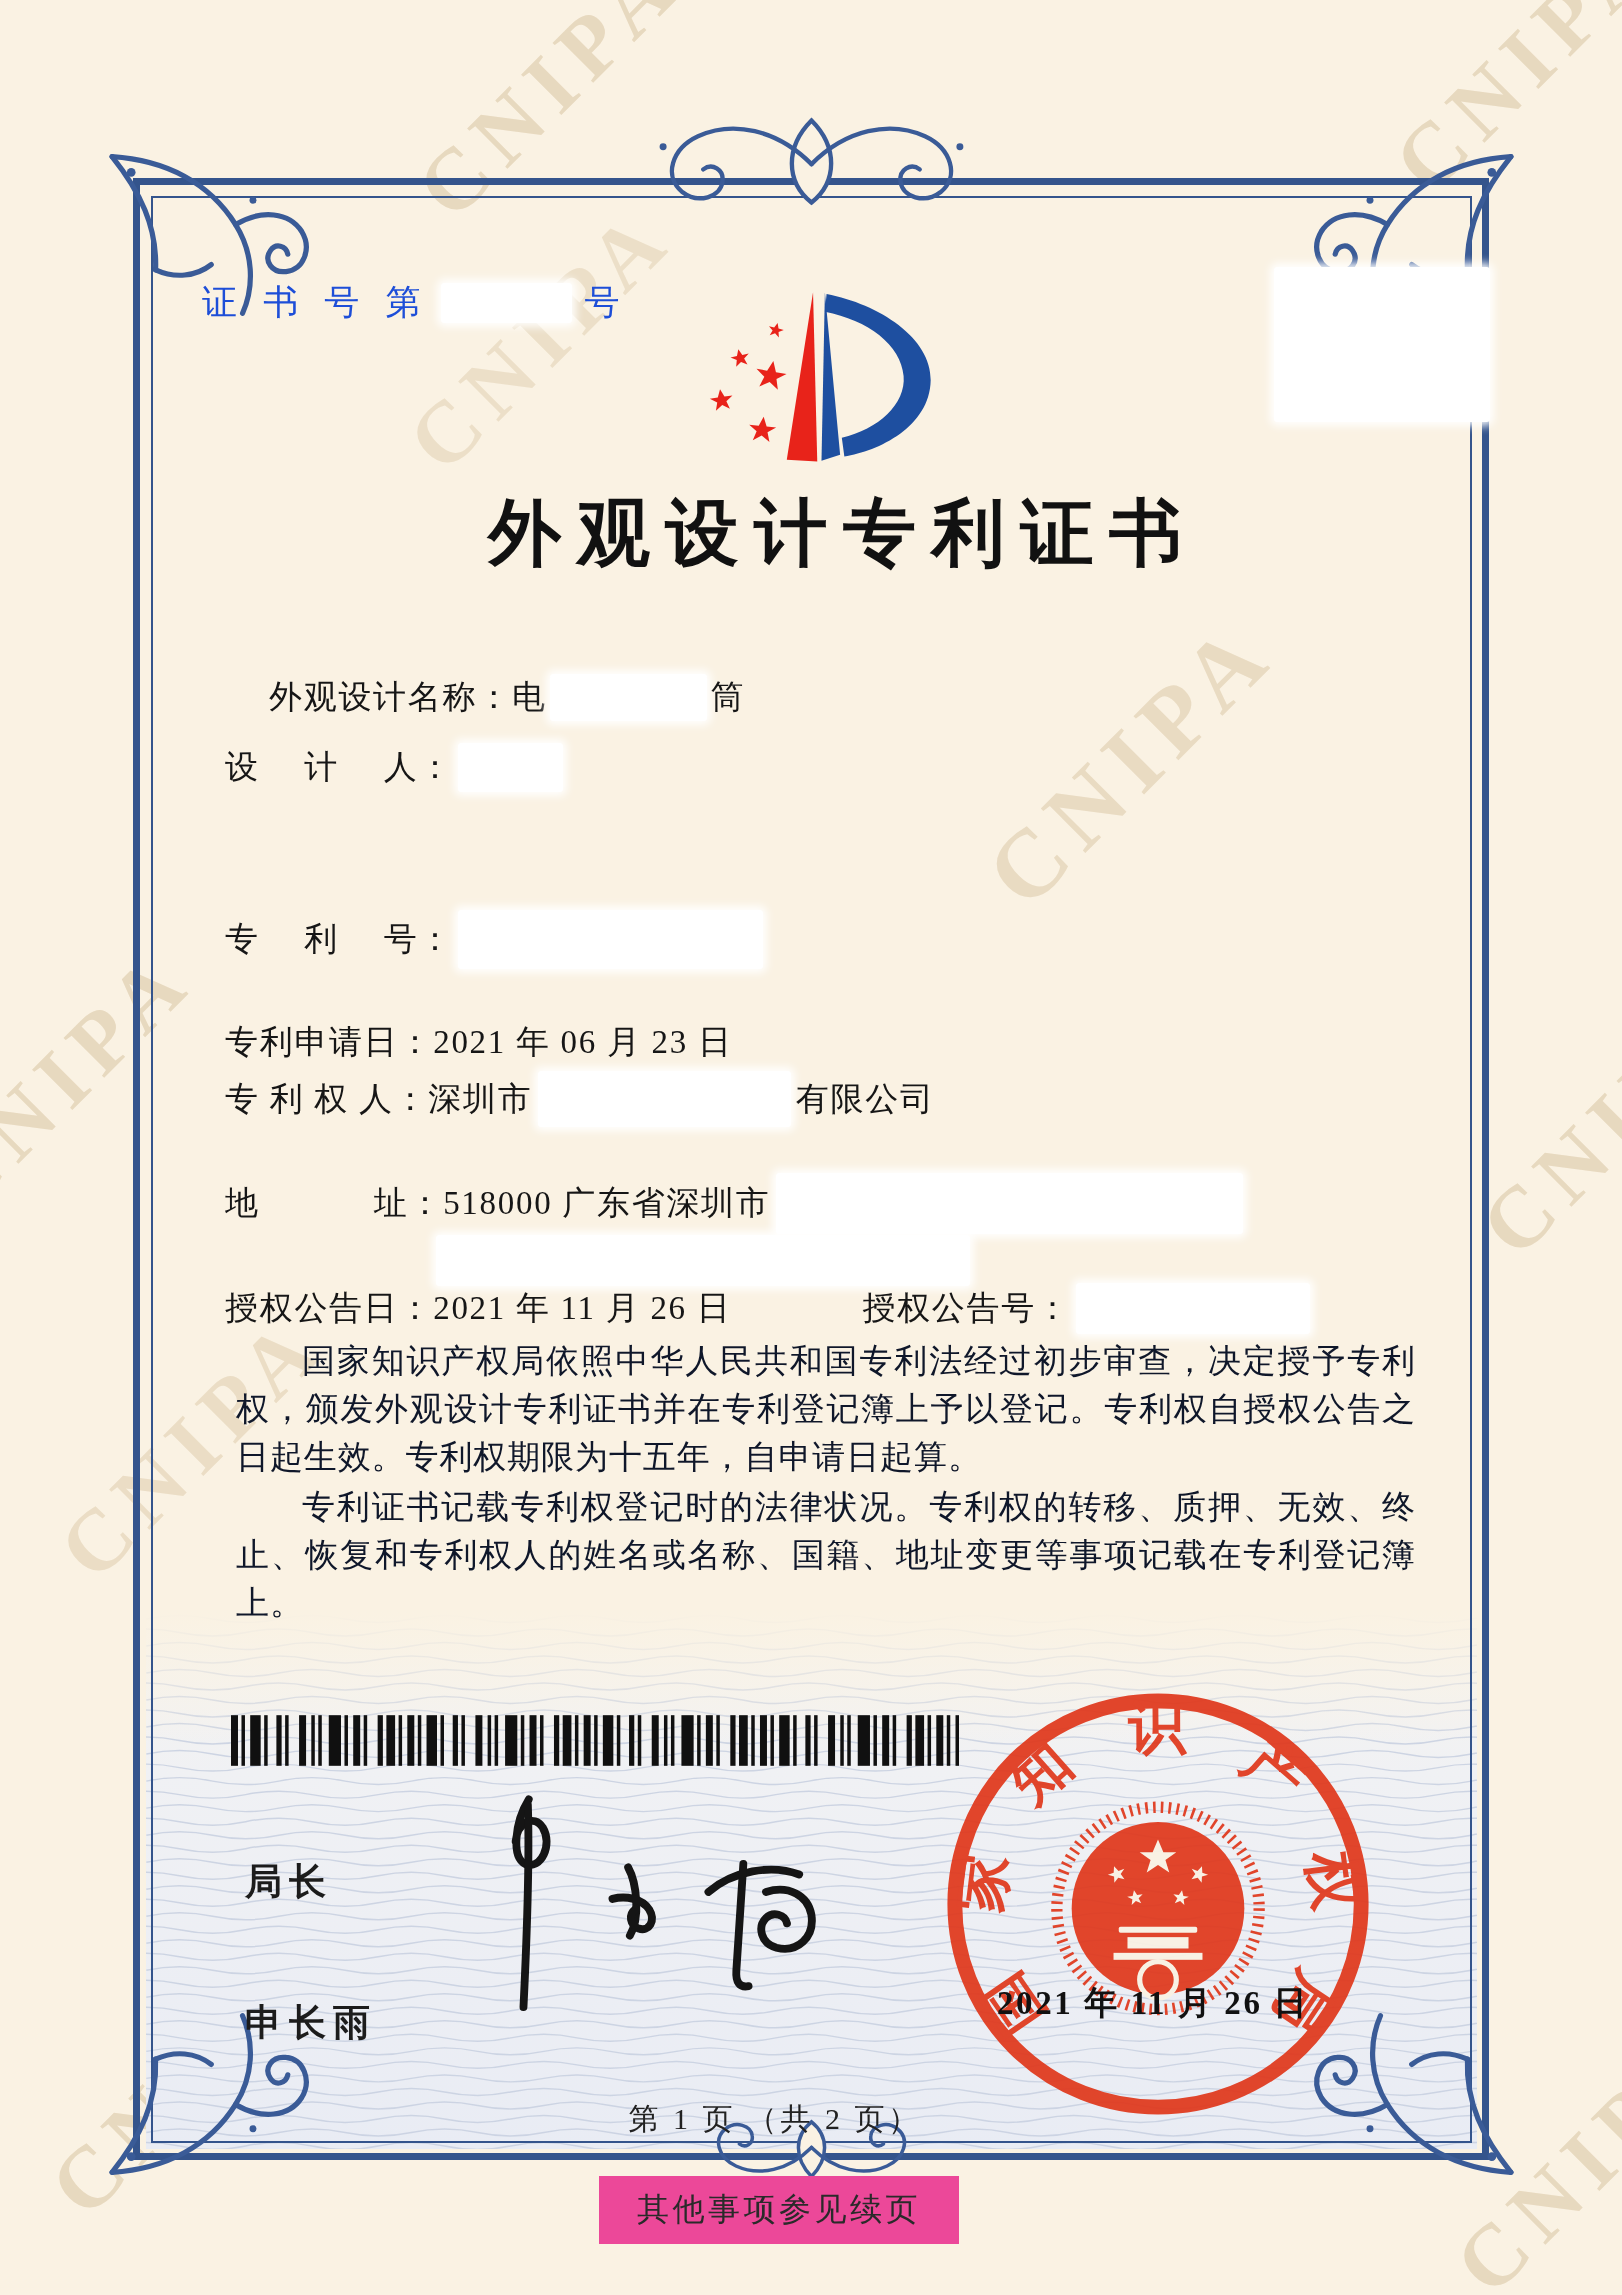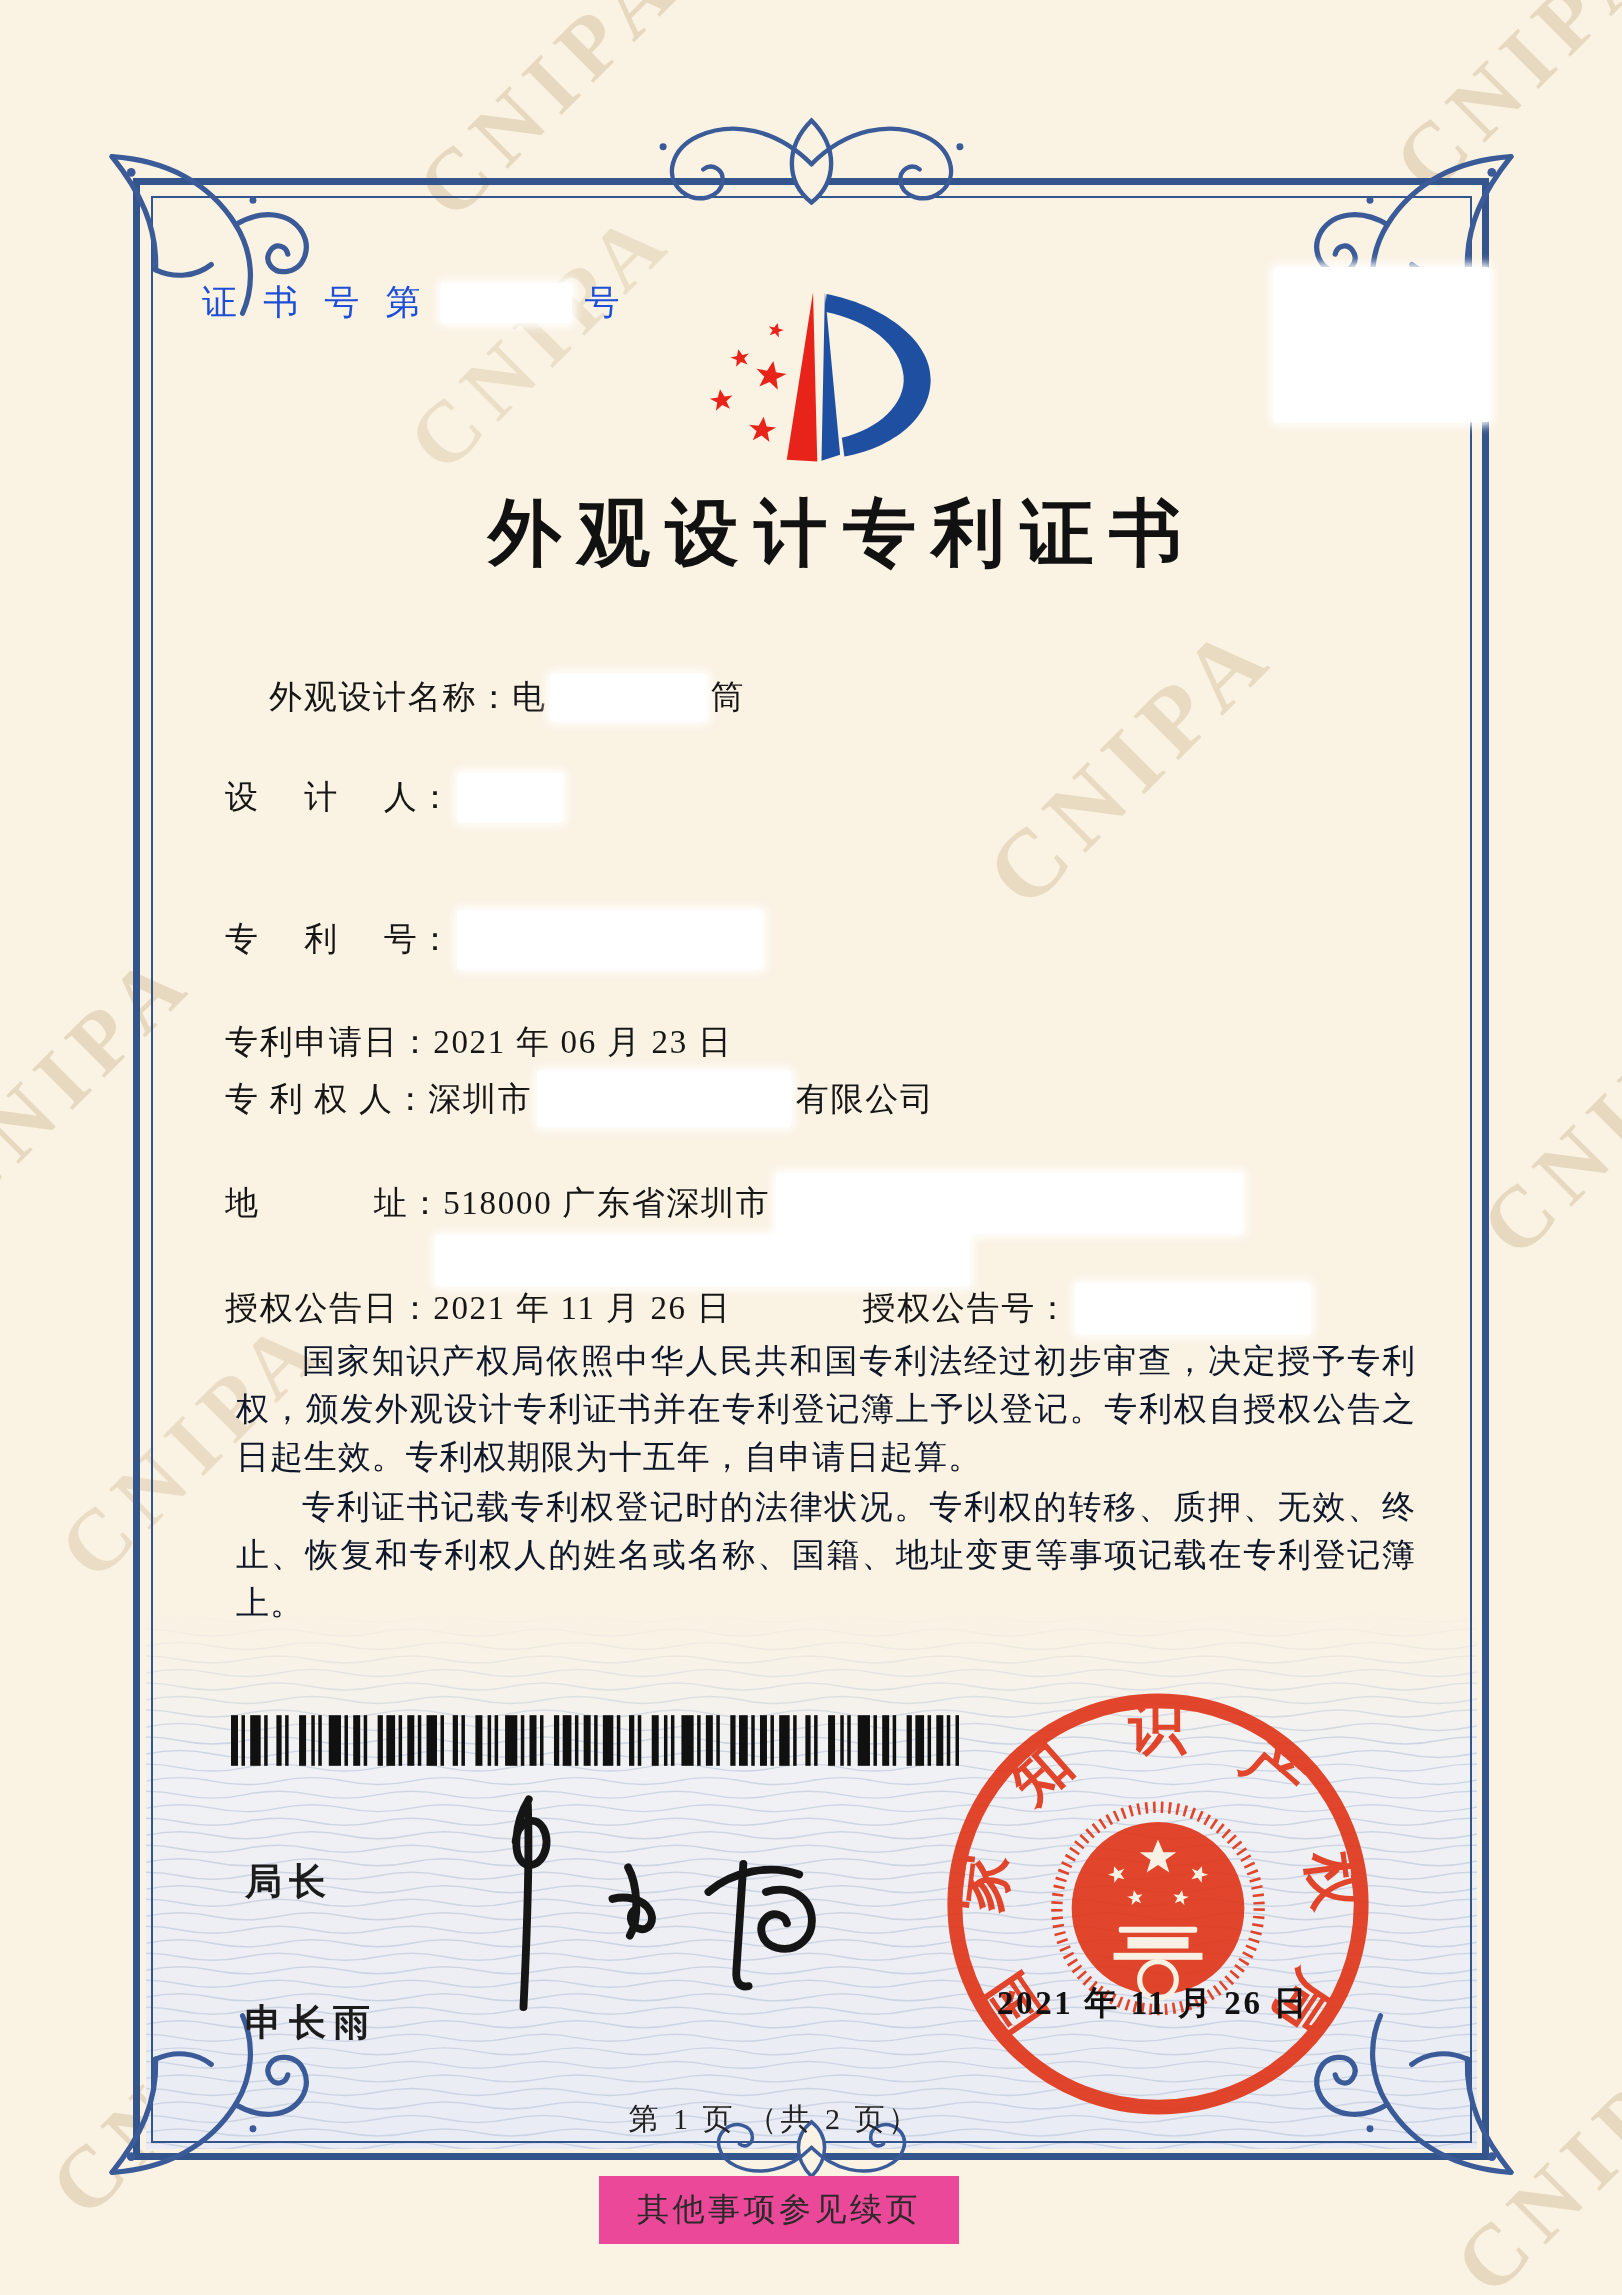--- a/index.html
+++ b/index.html
@@ -56,21 +56,21 @@
     position:absolute;left:811px;top:485px;transform:translateX(-50%);
     font-size:73px;font-weight:700;letter-spacing:15.7px;white-space:nowrap;color:#111;margin-left:32px;
   }
   
   .frow{
     position:absolute;left:225px;font-size:33px;letter-spacing:1.7px;color:#161616;
     display:flex;align-items:center;white-space:nowrap;
   }
   .frow .redact{height:49px;}
   .r-design{top:674px;margin-left:44px;} .r-design .redact{width:157px;height:47px;margin:0 3.5px;}
-  .r-designer{top:773px;} .r-designer .redact{width:105px;height:49px;margin-left:5.2px;}
+  .r-designer{top:743px;} .r-designer .redact{width:105px;height:49px;margin-left:5.2px;}
   .r-patent{top:910px;text-align:right;} .r-patent .redact{width:305px;height:59px;margin-left:5.2px;}
   .r-filing{top:972px;margin-top:48px;}
   .r-patentee{top:1071px;} .r-patentee .redact{width:253px;height:56px;margin:0 5.2px;}
   .r-address{top:1173px;} .r-address .redact{width:467px;height:61px;margin-left:5.2px;}
   .addr2-redact{position:absolute;left:436px;top:1235px;width:534px;height:51px;}
   .r-grant{top:1283px;}
   .grant-gap{display:inline-block;width:131px;}
   .r-grant .redact{width:234px;height:51px;margin-left:5.2px;}
   
   .para{

